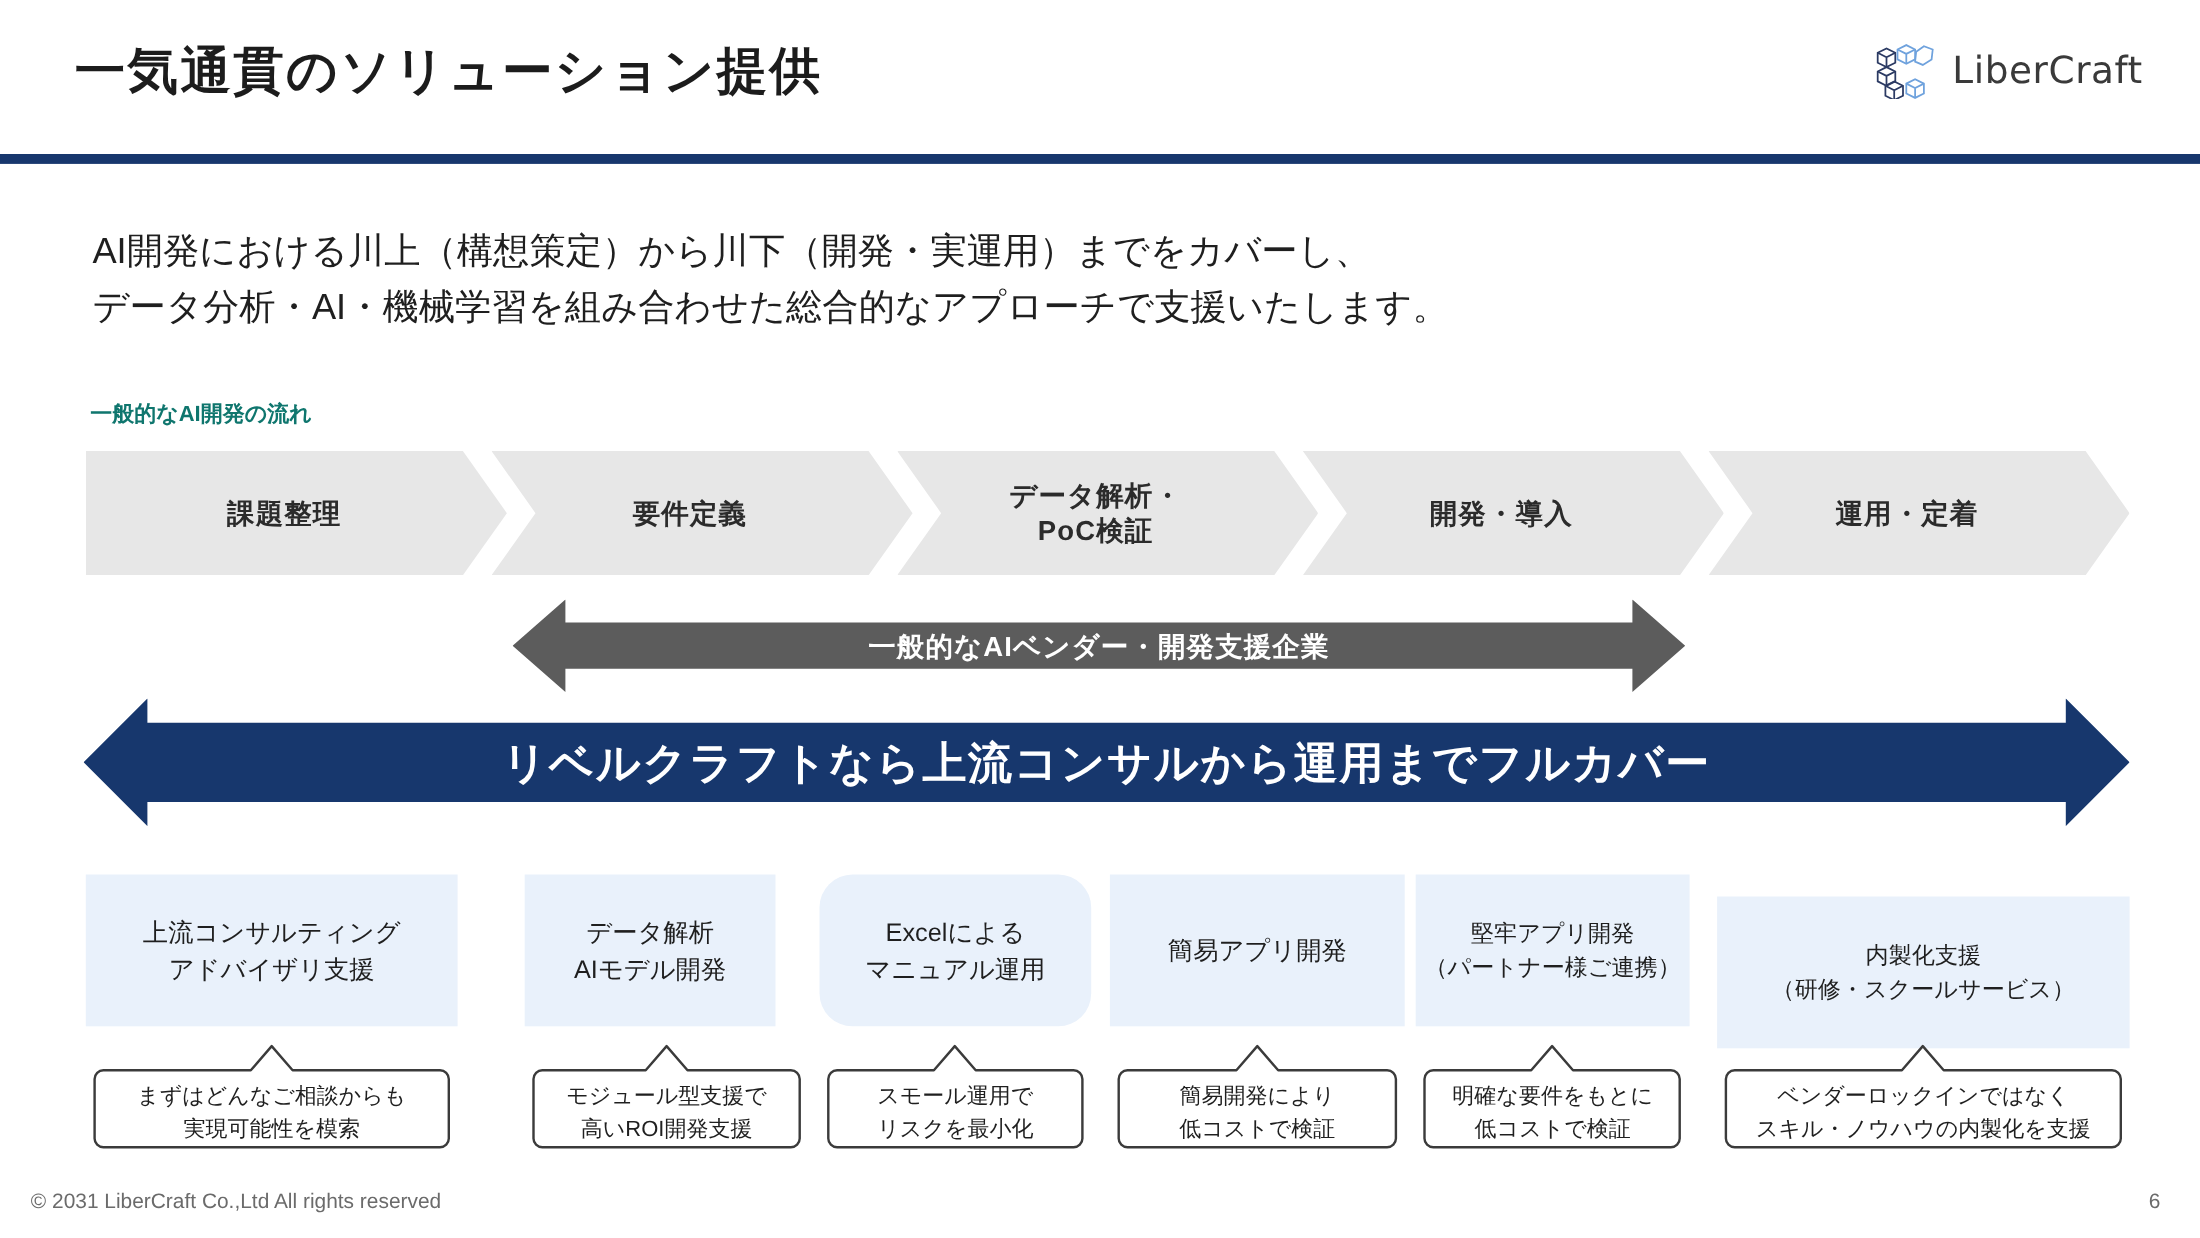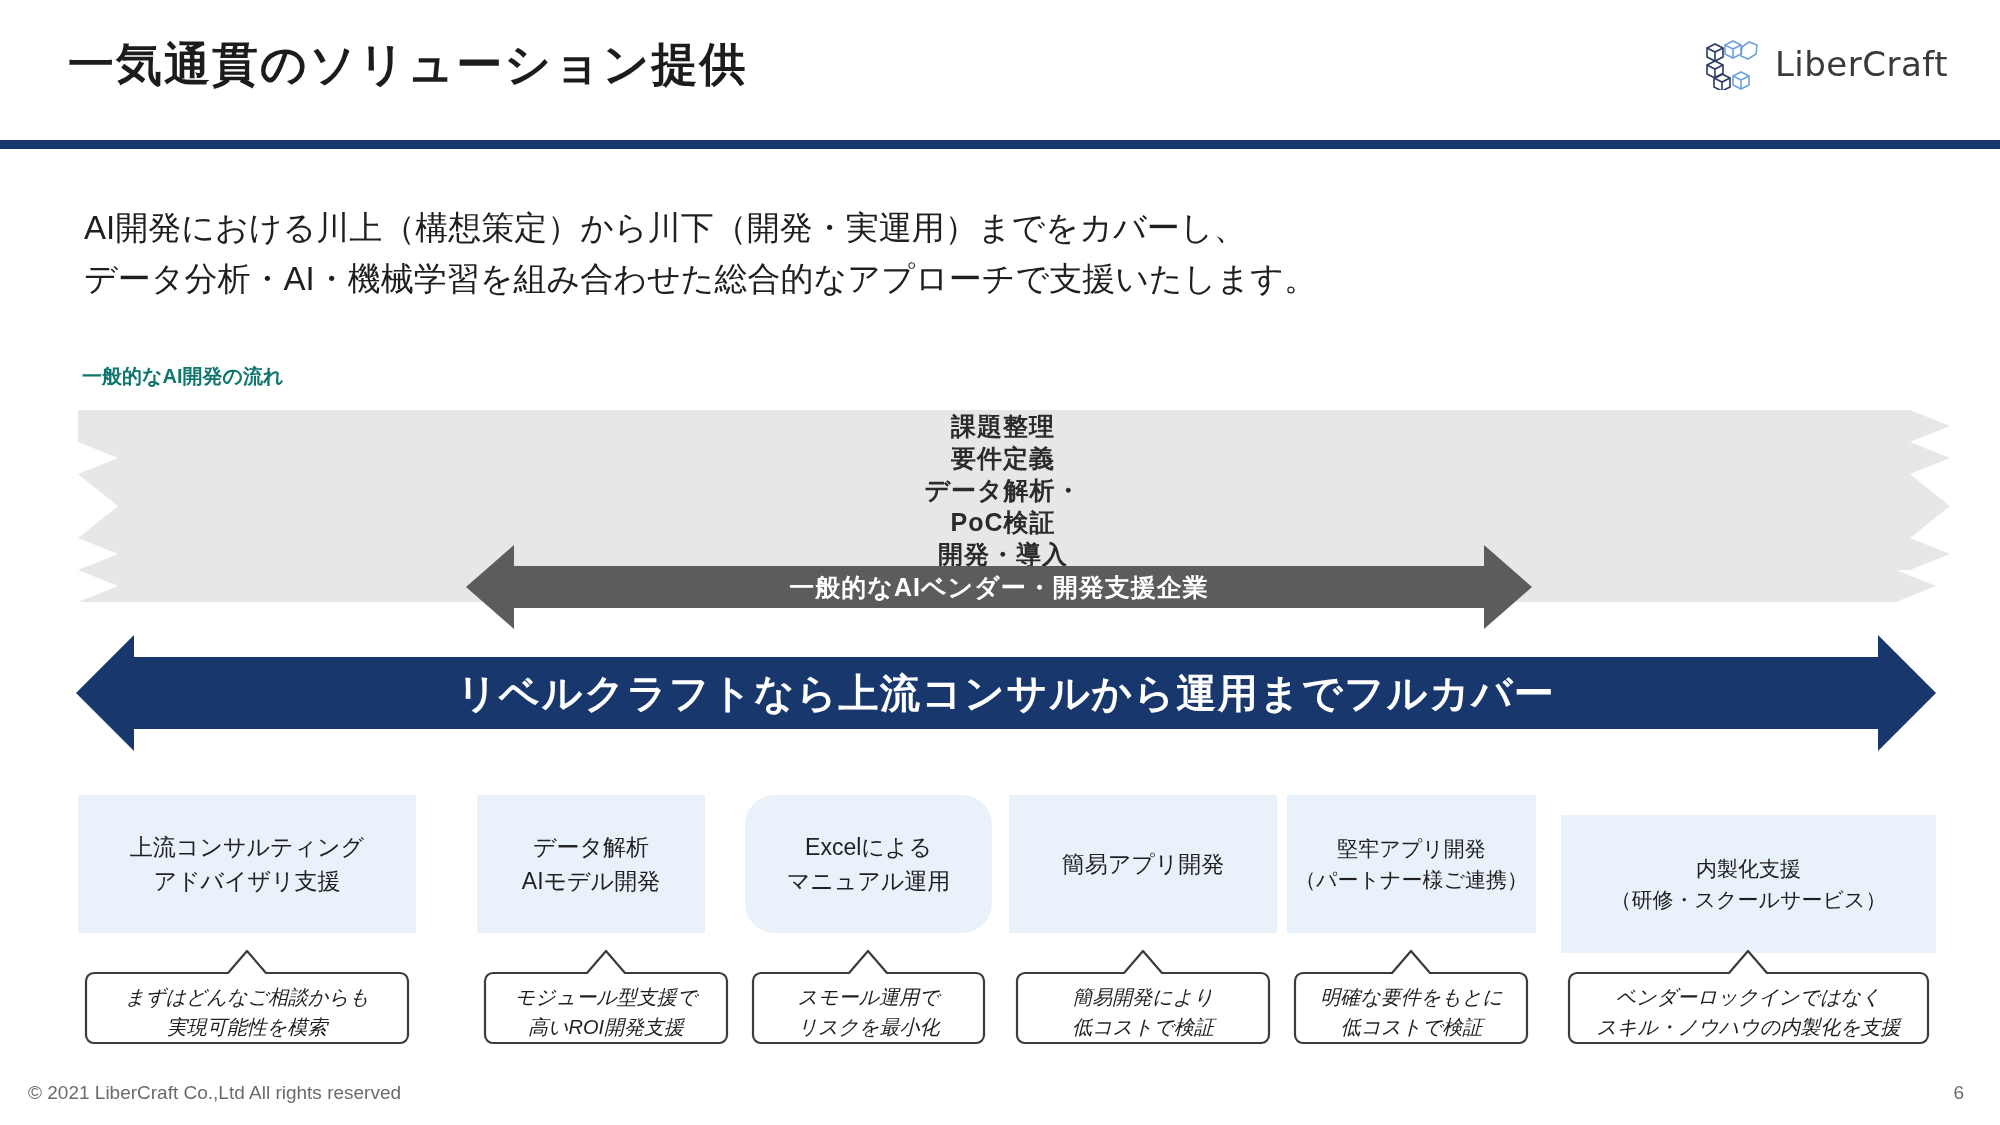--- a/index.html
+++ b/index.html
@@ -42,21 +42,20 @@
   .flow-label {
     position:absolute; left:82px; top:363px;
     font-size:20px; font-weight:bold; color:#0f766e; white-space:nowrap;
   }
 
   
   .chev-row {
     position:absolute; left:78px; top:410px;
     width:1858px; height:113px;
     display:flex;
-    flex-direction:column;
   }
   .chev {
     position:relative; height:113px; flex:1 1 0;
     background:#e7e7e7;
     display:flex; align-items:center; justify-content:center;
     clip-path: polygon(0 0, calc(100% - 40px) 0, 100% 50%, calc(100% - 40px) 100%, 0 100%);
     margin-right:-14px;
   }
   .chev:not(:first-child) {
     clip-path: polygon(0 0, calc(100% - 40px) 0, 100% 50%, calc(100% - 40px) 100%, 0 100%, 40px 50%);
@@ -97,21 +96,21 @@
   
   .svc { position:absolute; background:#e9f1fb; display:flex;
          align-items:center; justify-content:center; }
   .svc-label {
     font-size:23px; color:#1f1f1f; text-align:center;
     line-height:1.5; white-space:pre-line;
   }
   .svc-label.small { font-size:21px; }
 
   
-  .callout { position:absolute;font-style:italic; }
+  .callout { position:absolute; }
   .callout svg { position:absolute; left:0; top:0; display:block; }
   .callout-label {
     position:absolute; left:0; top:26px; width:100%; height:calc(100% - 26px);
     display:flex; align-items:center; justify-content:center;
     font-size:20px; color:#1f1f1f; text-align:center;
     line-height:1.5; white-space:pre-line;
   }
 
   
   .footer-copy {
@@ -262,14 +261,14 @@
 </div>
 
 <div class="callout" style="left:1561px;top:947px; width:375px; height:104px;">
   <svg width="375" height="104" viewBox="0 0 375 104">
     <path d="M8 34 a8 8 0 0 1 8-8 h152 l19-22 19 22 h153 a8 8 0 0 1 8 8 v54 a8 8 0 0 1 -8 8 h-343 a8 8 0 0 1 -8 -8 z" fill="#ffffff" stroke="#3b3b3b" stroke-width="2.2" stroke-linejoin="round"></path>
   </svg>
   <div class="callout-label">ベンダーロックインではなく
 スキル・ノウハウの内製化を支援</div>
 </div>
 
-<div class="footer-copy">© 2021 LiberCraft Co.,Ltd All rights reserved</div>
+<div class="footer-copy">© 2031 LiberCraft Co.,Ltd All rights reserved</div>
 <div class="footer-page">6</div>
 
 </body></html>

